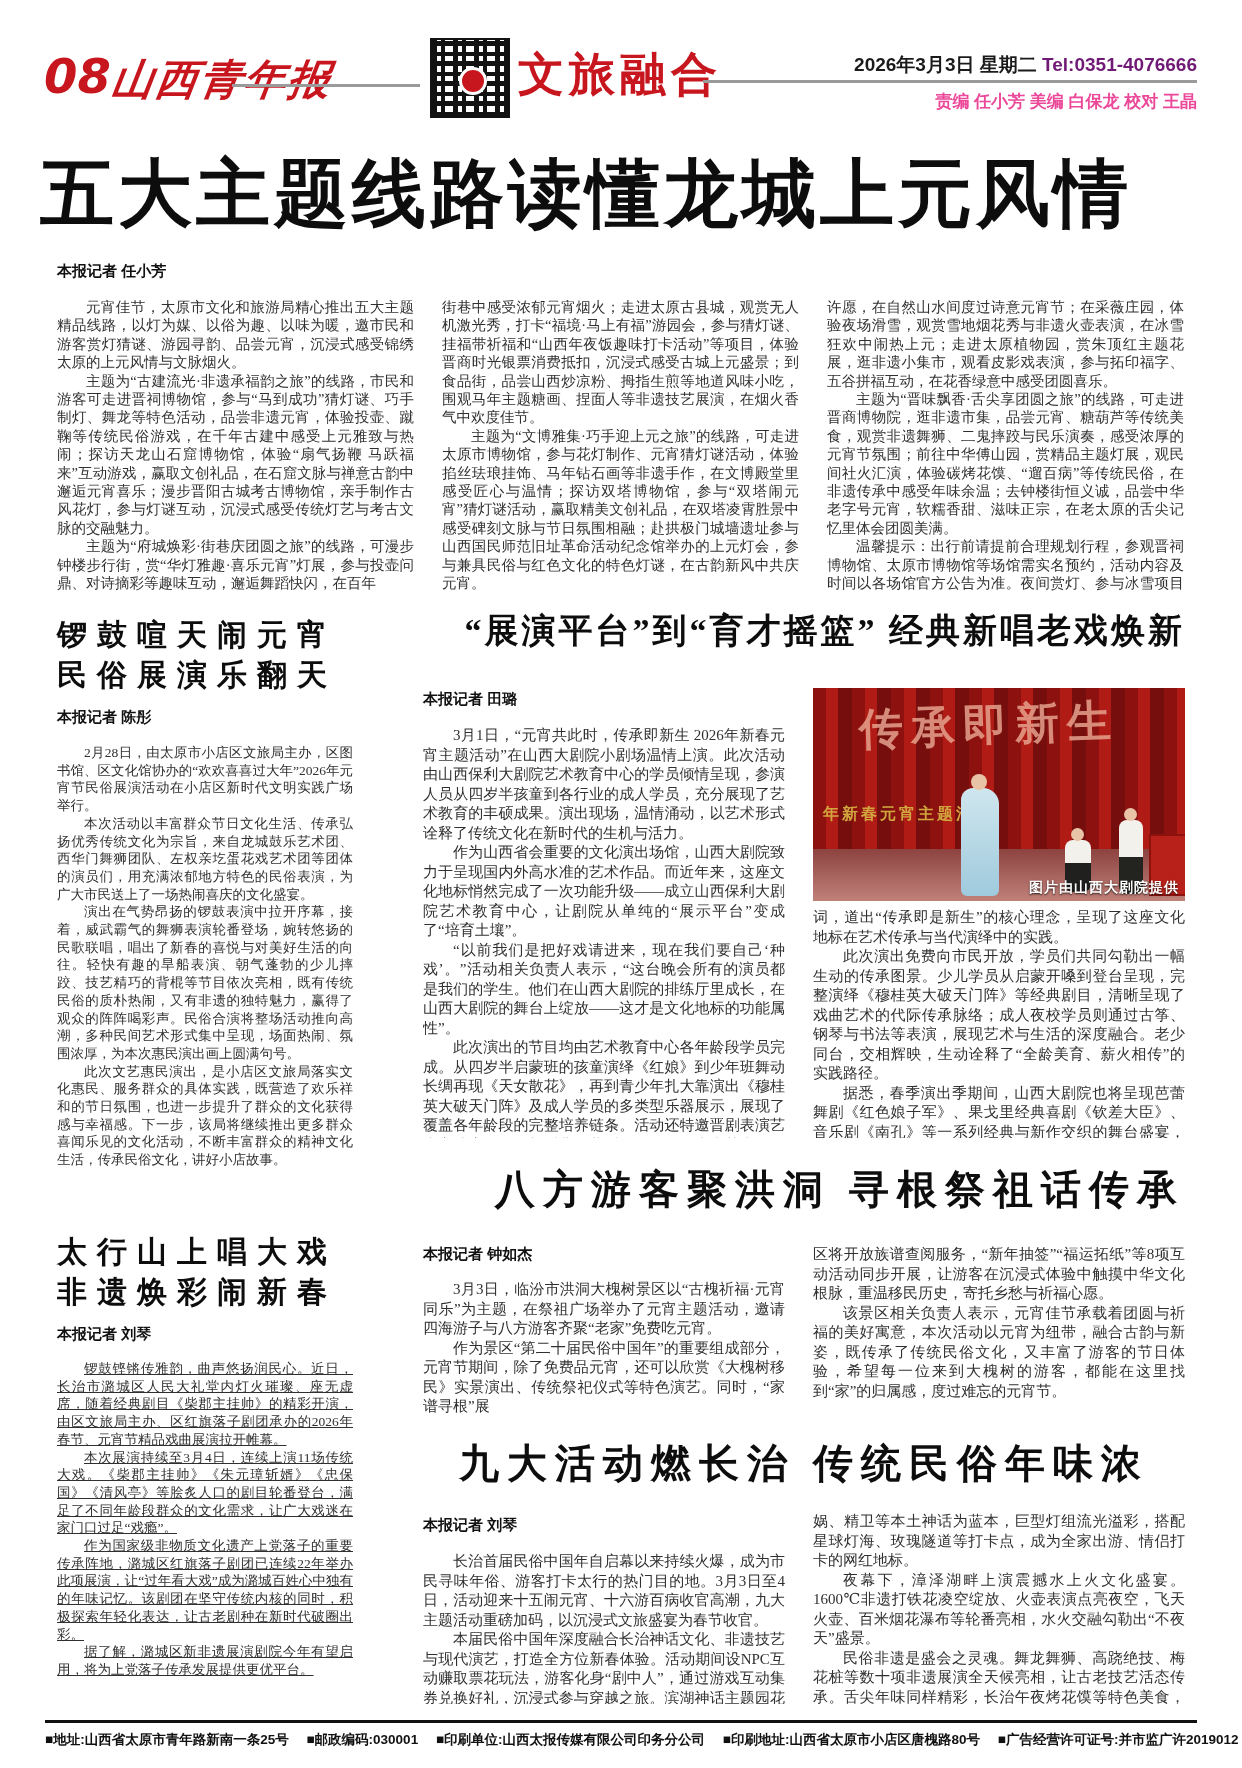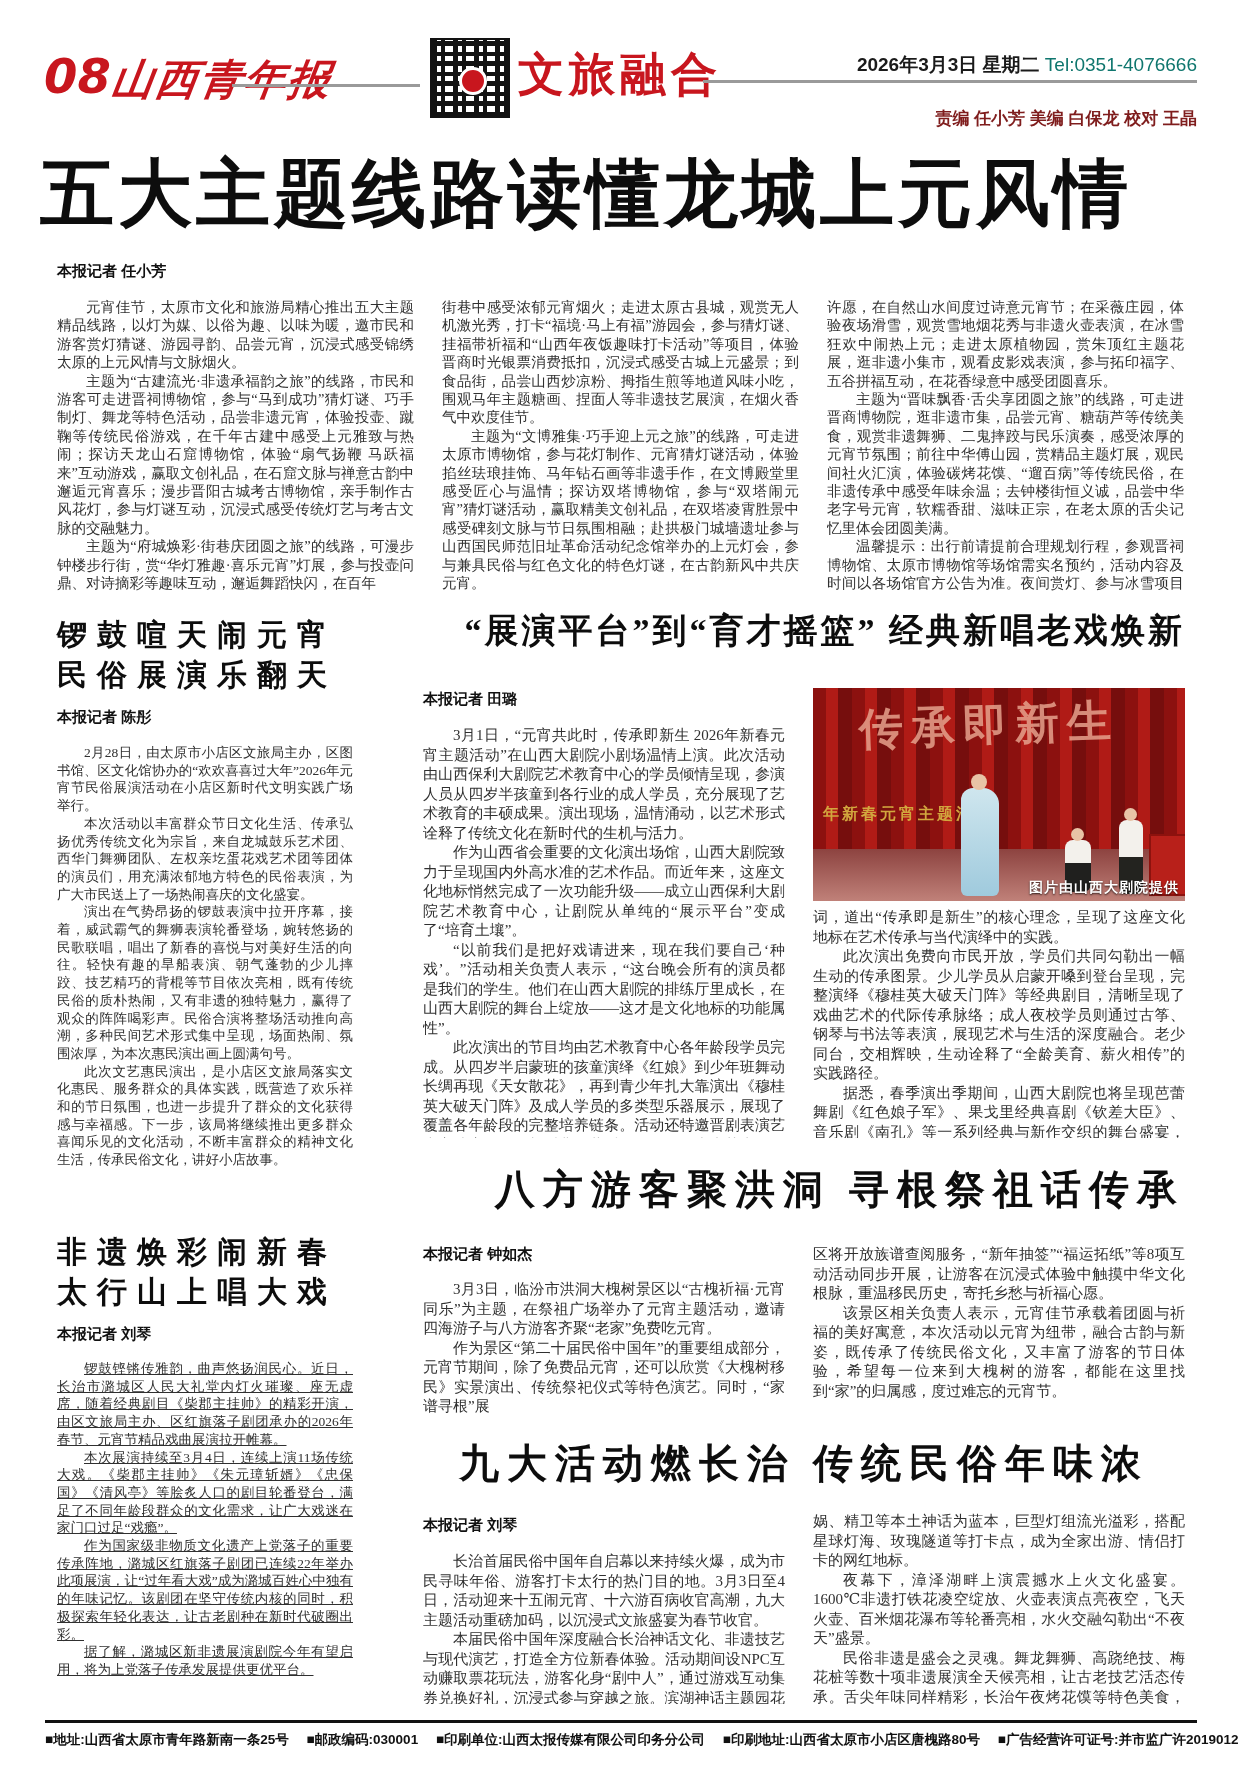--- a/index.html
+++ b/index.html
@@ -15,23 +15,23 @@
   .qr{left:432px;top:40px;width:76px;height:76px;background-color:#fff;
       background-image:
         repeating-linear-gradient(90deg,#121212 0 5px,transparent 5px 9px,#121212 9px 13px,transparent 13px 21px),
         repeating-linear-gradient(0deg,#121212 0 4px,transparent 4px 10px,#121212 10px 15px,transparent 15px 20px);
       outline:2px solid #121212;}
   .qr-center{position:absolute;left:50%;top:50%;width:22px;height:22px;margin:-11px 0 0 -11px;
       background:#c8161e;border:3px solid #fff;border-radius:50%;}
   .section-title{left:518px;top:44px;font:700 46px "DejaVu Serif","Liberation Serif",serif;
       color:#c8161e;letter-spacing:5px;}
   .date-line{right:45px;top:52px;font:700 19px "Liberation Sans","DejaVu Sans",sans-serif;color:#1a1a1a;text-align:right;}
-  .date-line .tel{color:#0f766e;font-weight:400;}
+  .date-line .tel{color:#701a75;font-weight:700;}
   .date-rule{left:703px;top:80px;width:494px;height:3px;background:#9a9a9a;}
-  .editors{right:45px;top:107px;font:700 17px "Liberation Sans","DejaVu Sans",sans-serif;color:#7f1d1d;text-align:right;}
+  .editors{right:45px;top:90px;font:700 17px "Liberation Sans","DejaVu Sans",sans-serif;color:#ec4899;text-align:right;}
 
   
   .headline-xl{left:40px;top:148px;width:1162px;text-align:left;font-weight:800;font-size:74px;
       line-height:92px;color:#0d0d0d;letter-spacing:4px;white-space:nowrap;}
   .headline-sm{left:57px;width:300px;font-weight:800;font-size:30px;line-height:40px;
       color:#0d0d0d;letter-spacing:10px;}
   .headline-md{left:423px;width:762px;text-align:right;font-weight:800;font-size:34px;
       color:#0d0d0d;letter-spacing:3px;white-space:nowrap;}
   .headline-lg{left:423px;width:762px;text-align:center;font-weight:800;font-size:40px;
       color:#0d0d0d;letter-spacing:8px;white-space:nowrap;}
@@ -117,22 +117,22 @@
   </div>
   <div class="abs byline" style="left:57px;top:708px;">本报记者 陈彤</div>
   <div class="abs col b-left" style="left:57px;top:744px;height:452px;">
     <p>2月28日，由太原市小店区文旅局主办，区图书馆、区文化馆协办的“欢欢喜喜过大年”2026年元宵节民俗展演活动在小店区新时代文明实践广场举行。</p>
     <p>本次活动以丰富群众节日文化生活、传承弘扬优秀传统文化为宗旨，来自龙城鼓乐艺术团、西华门舞狮团队、左权亲圪蛋花戏艺术团等团体的演员们，用充满浓郁地方特色的民俗表演，为广大市民送上了一场热闹喜庆的文化盛宴。</p>
     <p>演出在气势昂扬的锣鼓表演中拉开序幕，接着，威武霸气的舞狮表演轮番登场，婉转悠扬的民歌联唱，唱出了新春的喜悦与对美好生活的向往。轻快有趣的旱船表演、朝气蓬勃的少儿摔跤、技艺精巧的背棍等节目依次亮相，既有传统民俗的质朴热闹，又有非遗的独特魅力，赢得了观众的阵阵喝彩声。民俗合演将整场活动推向高潮，多种民间艺术形式集中呈现，场面热闹、氛围浓厚，为本次惠民演出画上圆满句号。</p>
     <p>此次文艺惠民演出，是小店区文旅局落实文化惠民、服务群众的具体实践，既营造了欢乐祥和的节日氛围，也进一步提升了群众的文化获得感与幸福感。下一步，该局将继续推出更多群众喜闻乐见的文化活动，不断丰富群众的精神文化生活，传承民俗文化，讲好小店故事。</p>
   </div>
 
   <div class="abs headline-sm" style="top:1232px;">
+    <div>太行山上唱大戏</div>
     <div>非遗焕彩闹新春</div>
-    <div>太行山上唱大戏</div>
   </div>
   <div class="abs byline" style="left:57px;top:1325px;">本报记者 刘琴</div>
   <div class="abs col b-left" style="left:57px;top:1360px;height:343px;text-decoration:underline;">
     <p>锣鼓铿锵传雅韵，曲声悠扬润民心。近日，长治市潞城区人民大礼堂内灯火璀璨、座无虚席，随着经典剧目《柴郡主挂帅》的精彩开演，由区文旅局主办、区红旗落子剧团承办的2026年春节、元宵节精品戏曲展演拉开帷幕。</p>
     <p>本次展演持续至3月4日，连续上演11场传统大戏。《柴郡主挂帅》《朱元璋斩婿》《忠保国》《清风亭》等脍炙人口的剧目轮番登台，满足了不同年龄段群众的文化需求，让广大戏迷在家门口过足“戏瘾”。</p>
     <p>作为国家级非物质文化遗产上党落子的重要传承阵地，潞城区红旗落子剧团已连续22年举办此项展演，让“过年看大戏”成为潞城百姓心中独有的年味记忆。该剧团在坚守传统内核的同时，积极探索年轻化表达，让古老剧种在新时代破圈出彩。</p>
     <p>据了解，潞城区新非遗展演剧院今年有望启用，将为上党落子传承发展提供更优平台。</p>
   </div>
 
   <div class="abs headline-md" style="top:608px;">“展演平台”到“育才摇篮” 经典新唱老戏焕新</div>

